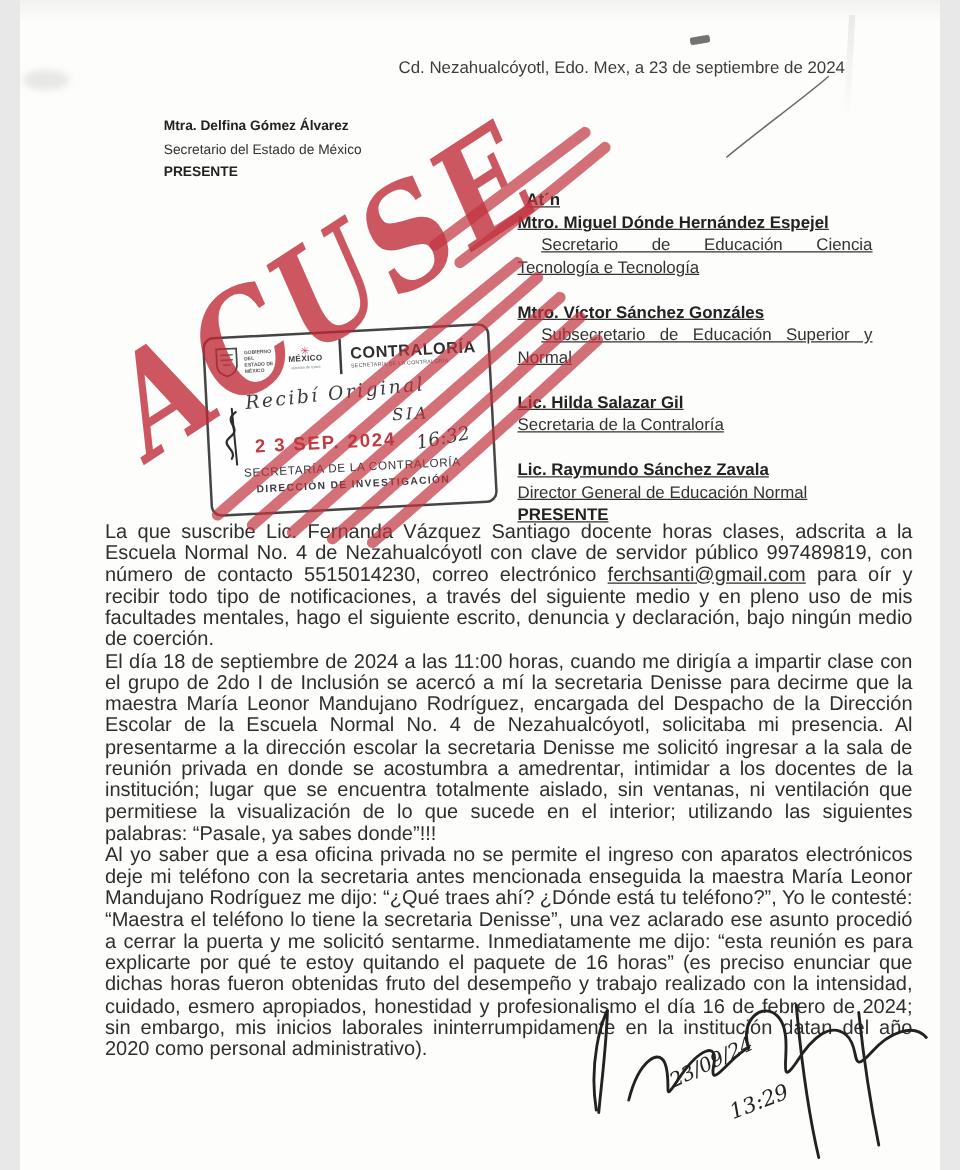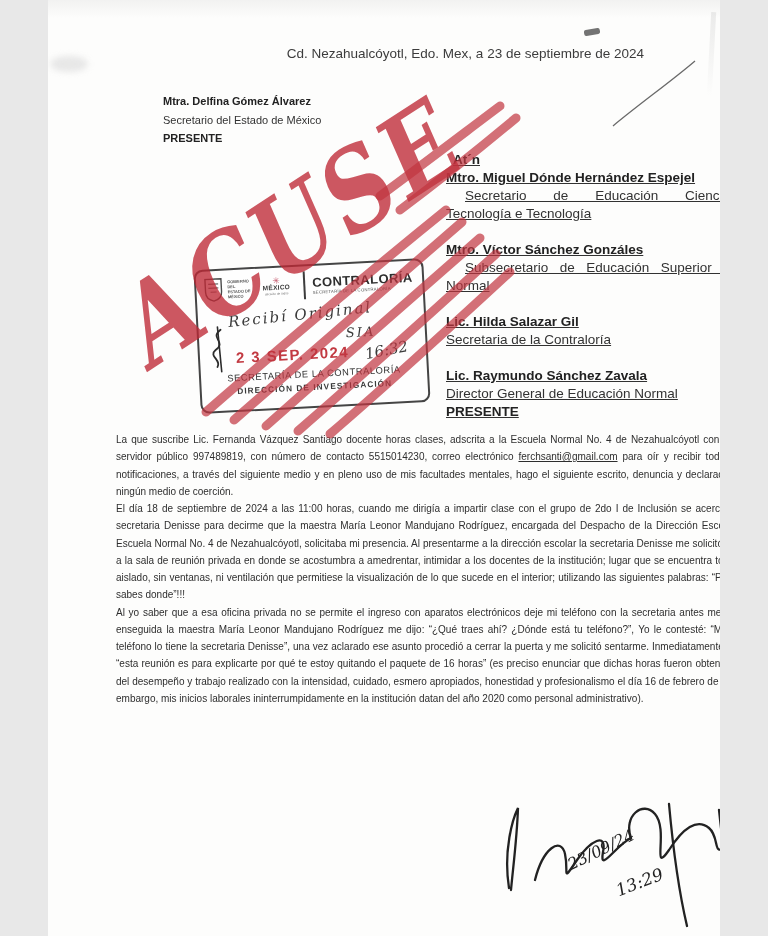--- a/index.html
+++ b/index.html
@@ -1,17 +1,17 @@
 <!DOCTYPE html>
 <html><head>
 <meta charset="utf-8">
 <style>
   html,body{margin:0;padding:0;background:#e8e8e8;}
   .paper{
-    position:relative;width:672px;height:936px;margin:0 auto;
+    position:relative;width:736px;height:936px;margin:0 auto;
     background:#fdfdfc;overflow:hidden;
     font-family:"Liberation Sans","DejaVu Sans",sans-serif;color:#323232;
   }
   .paper::before{content:"";position:absolute;inset:0;pointer-events:none;
     background:linear-gradient(180deg,rgba(190,190,190,.18),rgba(255,255,255,0) 18px);}
   
   .smudge{position:absolute;left:536px;top:29px;width:16px;height:6px;background:#5a5a5a;
     transform:rotate(-10deg);border-radius:2px;opacity:.85;}
   .streak{position:absolute;left:661px;top:12px;width:5px;height:84px;opacity:.4;
     background:linear-gradient(#cfcfcf,rgba(255,255,255,0));transform:rotate(3deg);}
@@ -57,21 +57,21 @@
     font-weight:bold;letter-spacing:1.1px;color:#3a3a3a;}
 
   
   .acuse-layer{position:absolute;inset:0;z-index:3;pointer-events:none;}
   .acuse-word{position:absolute;left:84px;top:282px;font-size:92px;font-weight:bold;
     font-style:italic;letter-spacing:4px;color:rgba(190,40,52,.78);
     font-family:"DejaVu Serif",serif;transform:rotate(-33deg) scaleY(1.2);
     transform-origin:left center;white-space:nowrap;}
   .ink-overlay{position:absolute;inset:0;z-index:3;pointer-events:none;}
 
-  .body-text{position:absolute;left:68px;top:431px;width:646px;font-size:10px;
+  .body-text{position:absolute;left:68px;top:417px;width:646px;font-size:16px;
     line-height:17.25px;text-align:justify;color:#2e2e2e;}
   .body-text p{margin:0;}
   .email{text-decoration:underline;}
 
   .signature{position:absolute;left:425px;top:788px;width:330px;height:148px;z-index:2;}
   .sig-date{position:absolute;left:92px;top:52px;font-size:16px;transform:rotate(-26deg);color:#222;}
   .sig-time{position:absolute;left:142px;top:84px;font-size:17px;transform:rotate(-21deg);color:#222;}
 </style>
 </head>
 <body>

